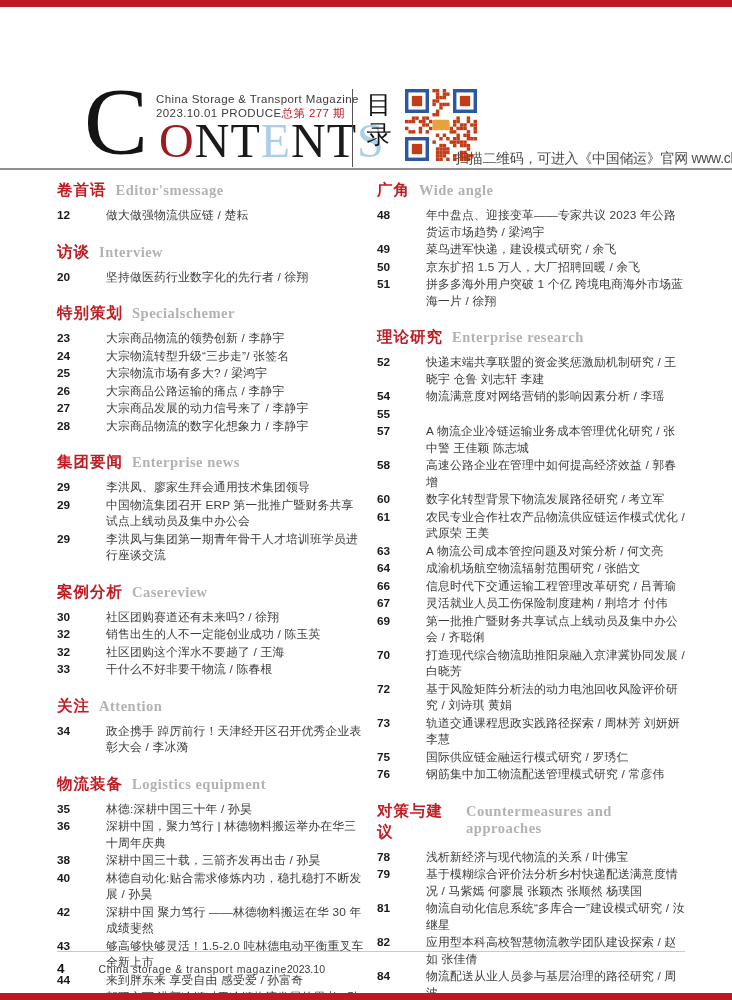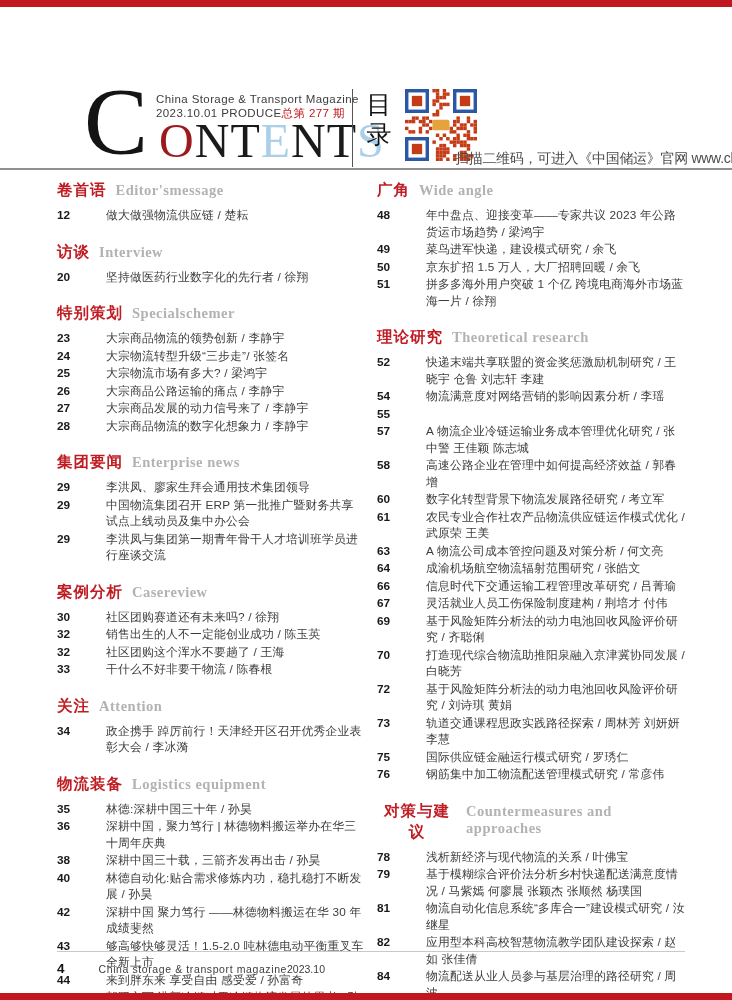--- a/index.html
+++ b/index.html
@@ -60,21 +60,21 @@
   
   main {
     position: absolute; top: 180px; left: 57px; width: 628px;
     display: flex; gap: 12px;
   }
   .col { flex: 1 1 0; min-width: 0; }
 
   .toc-section:first-child .sec-head { margin-top: 0; }
   .sec-head { margin-top: 18px; margin-bottom: 6px; display: flex; align-items: baseline; }
   .sec-cn {
-    font-size: 15.5px; font-weight: 700; color: #bf1d23; letter-spacing: 1px; text-align: center;
+    font-size: 15.5px; font-weight: 700; color: #bf1d23; letter-spacing: 1px;
   }
   .sec-en {
     font-family: "Liberation Serif", serif;
     font-size: 14.5px; color: #b2b2b2; margin-left: 9px; letter-spacing: 0.5px;
   }
   ul.entries { list-style: none; }
   li.entry {
     display: grid; grid-template-columns: 49px 1fr;
     font-size: 11.8px; line-height: 16.5px;
     margin-bottom: 1px;
@@ -417,21 +417,21 @@
             </li>
             <li class="entry">
               <span class="pg">51</span>
               <span class="tt">拼多多海外用户突破 1 个亿 跨境电商海外市场蓝海一片 / 徐翔</span>
             </li>
           </ul>
         </section>
         <section class="toc-section">
           <h2 class="sec-head">
             <span class="sec-cn">理论研究</span>
-            <span class="sec-en">Theoretical research</span>
+            <span class="sec-en">Enterprise research</span>
           </h2>
           <ul class="entries">
             <li class="entry">
               <span class="pg">52</span>
               <span class="tt">快递末端共享联盟的资金奖惩激励机制研究 / 王晓宇 仓鲁 刘志轩 李建</span>
             </li>
             <li class="entry">
               <span class="pg">54</span>
               <span class="tt">物流满意度对网络营销的影响因素分析 / 李瑶</span>
             </li>
@@ -465,21 +465,21 @@
             <li class="entry">
               <span class="pg">66</span>
               <span class="tt">信息时代下交通运输工程管理改革研究 / 吕菁瑜</span>
             </li>
             <li class="entry">
               <span class="pg">67</span>
               <span class="tt">灵活就业人员工伤保险制度建构 / 荆培才 付伟</span>
             </li>
             <li class="entry">
               <span class="pg">69</span>
-              <span class="tt">基于风险矩阵分析法的动力电池回收风险评价研究 / 齐聪俐</span>
+              <span class="tt">第一批推广暨财务共享试点上线动员及集中办公会 / 齐聪俐</span>
             </li>
             <li class="entry">
               <span class="pg">70</span>
               <span class="tt">打造现代综合物流助推阳泉融入京津冀协同发展 / 白晓芳</span>
             </li>
             <li class="entry">
               <span class="pg">72</span>
               <span class="tt">基于风险矩阵分析法的动力电池回收风险评价研究 / 刘诗琪 黄娟</span>
             </li>
             <li class="entry">

